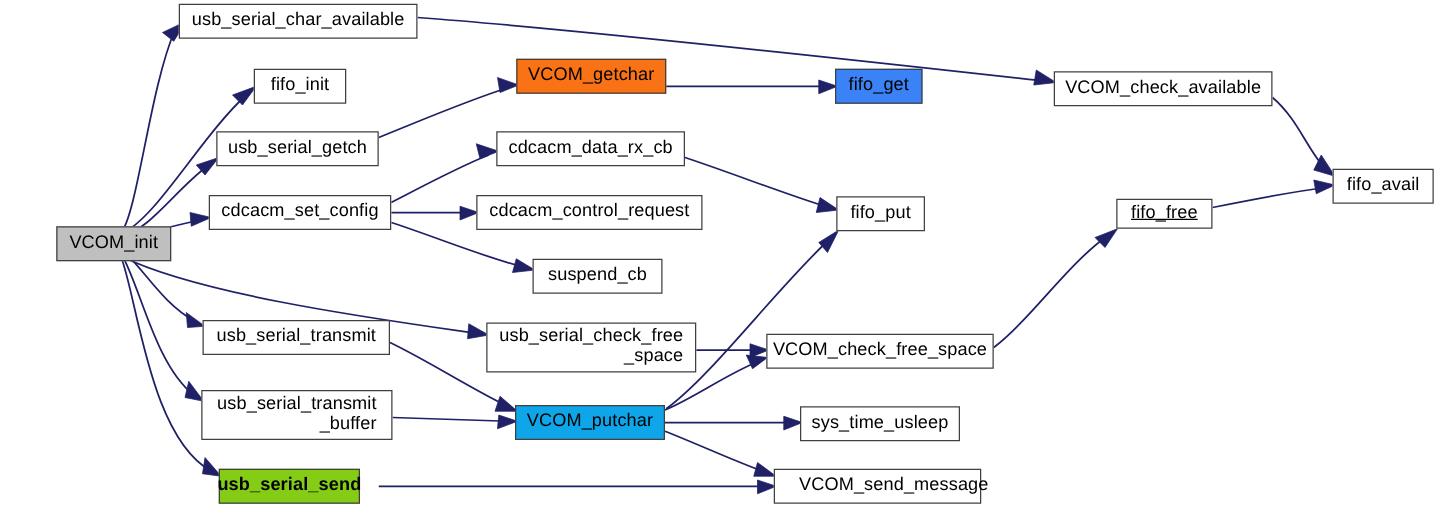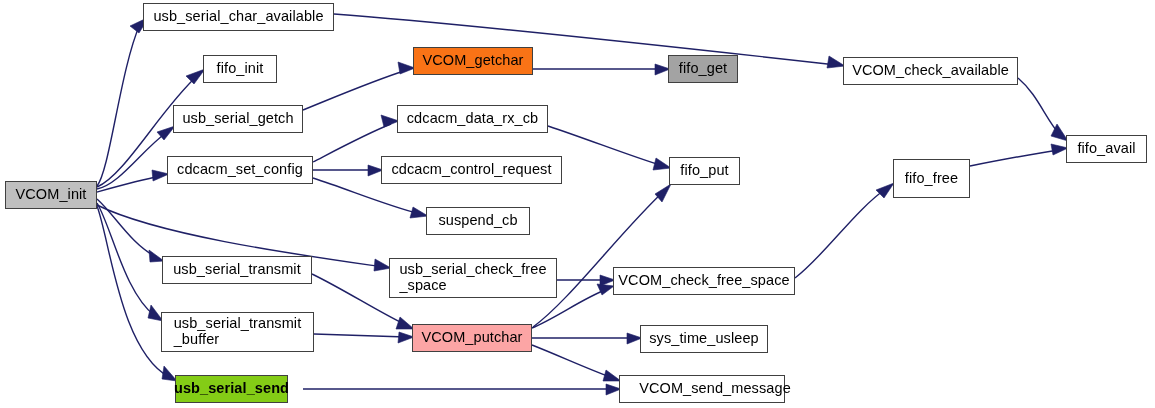--- a/index.html
+++ b/index.html
@@ -1,21 +1,21 @@
 <!DOCTYPE html>
 <html><head>
 <meta charset="utf-8">
 <style>
   html,body{margin:0;padding:0;background:#ffffff;}
   body{font-family:"Liberation Sans", sans-serif;}
   #canvas{position:relative;width:1155px;height:408px;background:#ffffff;overflow:hidden;}
   .node{position:absolute;box-sizing:border-box;border:1px solid #404040;background:#ffffff;
-        display:flex;align-items:center;justify-content:center;text-align:left;
+        display:flex;align-items:center;justify-content:center;text-align:right;
         font-size:14.5px;color:#000000;line-height:1.08;white-space:pre;letter-spacing:0.1px;}
-  .node.root{background:#bfbfbf;}
+  .node.root{background:#bfbfbf;margin-left:40px;}
   svg#edges{position:absolute;left:0;top:0;width:1155px;height:408px;overflow:visible;}
   svg#edges path{fill:none;stroke:#1f2066;stroke-width:1.4;}
   svg#edges polygon{fill:#1f2066;stroke:#1f2066;stroke-width:0.6;}
 </style>
 </head>
 <body>
 
 <div id="canvas">
   <svg id="edges">
       <path d="M97,186 C110,170 120,70 140,24" stroke="#1f2066"></path>
@@ -74,29 +74,29 @@
   <div id="nodes">
       <div class="node root" style="left: 5px; top: 181px; width: 92px; height: 28px; border-color: rgb(64, 64, 64); background: rgb(191, 191, 191);">VCOM_init</div>
       <div class="node" style="left: 143px; top: 3px; width: 191px; height: 28px; border-color: rgb(64, 64, 64); background: rgb(255, 255, 255);">usb_serial_char_available</div>
       <div class="node" style="left: 203px; top: 55px; width: 74px; height: 28px; border-color: rgb(64, 64, 64); background: rgb(255, 255, 255);">fifo_init</div>
       <div class="node" style="left: 173px; top: 105px; width: 130px; height: 28px; border-color: rgb(64, 64, 64); background: rgb(255, 255, 255);">usb_serial_getch</div>
       <div class="node" style="left: 167px; top: 156px; width: 146px; height: 28px; border-color: rgb(64, 64, 64); background: rgb(255, 255, 255);">cdcacm_set_config</div>
       <div class="node" style="left: 413px; top: 47px; width: 120px; height: 28px; border-color: rgb(64, 64, 64); background: #f97316;">VCOM_getchar</div>
       <div class="node" style="left: 397px; top: 105px; width: 151px; height: 28px; border-color: rgb(64, 64, 64); background: rgb(255, 255, 255);">cdcacm_data_rx_cb</div>
       <div class="node" style="left: 381px; top: 156px; width: 181px; height: 28px; border-color: rgb(64, 64, 64); background: rgb(255, 255, 255);">cdcacm_control_request</div>
       <div class="node" style="left: 426px; top: 207px; width: 104px; height: 28px; border-color: rgb(64, 64, 64); background: rgb(255, 255, 255);">suspend_cb</div>
-      <div class="node" style="left: 668px; top: 55px; width: 70px; height: 28px; border-color: rgb(64, 64, 64); background: #a3a3a3;">fifo_get</div>
+      <div class="node" style="left: 668px; top: 55px; width: 70px; height: 28px; border-color: rgb(64, 64, 64); background: #3b82f6;">fifo_get</div>
       <div class="node" style="left: 669px; top: 157px; width: 71px; height: 28px; border-color: rgb(64, 64, 64); background: rgb(255, 255, 255);">fifo_put</div>
       <div class="node" style="left: 843px; top: 57px; width: 175px; height: 28px; border-color: rgb(64, 64, 64); background: rgb(255, 255, 255);">VCOM_check_available</div>
       <div class="node" style="left: 1066px; top: 135px; width: 81px; height: 28px; border-color: rgb(64, 64, 64); background: rgb(255, 255, 255);">fifo_avail</div>
-      <div class="node" style="left: 893px; top: 159px; width: 77px; height: 39px; border-color: rgb(64, 64, 64); background: rgb(255, 255, 255);">fifo_free</div>
+      <div class="node" style="left: 893px; top: 159px; width: 77px; height: 24px; border-color: rgb(64, 64, 64); background: rgb(255, 255, 255); text-decoration: underline;">fifo_free</div>
       <div class="node" style="left: 162px; top: 256px; width: 150px; height: 28px; border-color: rgb(64, 64, 64); background: rgb(255, 255, 255);">usb_serial_transmit</div>
       <div class="node" style="left: 389px; top: 258px; width: 168px; height: 40px; border-color: rgb(64, 64, 64); background: rgb(255, 255, 255);">usb_serial_check_free
 _space</div>
       <div class="node" style="left: 161px; top: 312px; width: 153px; height: 40px; border-color: rgb(64, 64, 64); background: rgb(255, 255, 255);">usb_serial_transmit
 _buffer</div>
       <div class="node" style="left: 613px; top: 267px; width: 182px; height: 28px; border-color: rgb(64, 64, 64); background: rgb(255, 255, 255);">VCOM_check_free_space</div>
-      <div class="node" style="left: 412px; top: 324px; width: 120px; height: 28px; border-color: rgb(64, 64, 64); background: #fca5a5;">VCOM_putchar</div>
+      <div class="node" style="left: 412px; top: 324px; width: 120px; height: 28px; border-color: rgb(64, 64, 64); background: #0ea5e9;">VCOM_putchar</div>
       <div class="node" style="left: 640px; top: 325px; width: 128px; height: 28px; border-color: rgb(64, 64, 64); background: rgb(255, 255, 255);">sys_time_usleep</div>
       <div class="node" style="left: 175px; top: 375px; width: 113px; height: 28px; border-color: rgb(64, 64, 64); background: #84cc16; font-weight: bold;">usb_serial_send</div>
       <div class="node" style="left: 619px; top: 375px; width: 166px; height: 28px; border-color: rgb(64, 64, 64); background: rgb(255, 255, 255); padding-left: 26px;">VCOM_send_message</div>
     </div>
 </div>
 
 </body></html>

